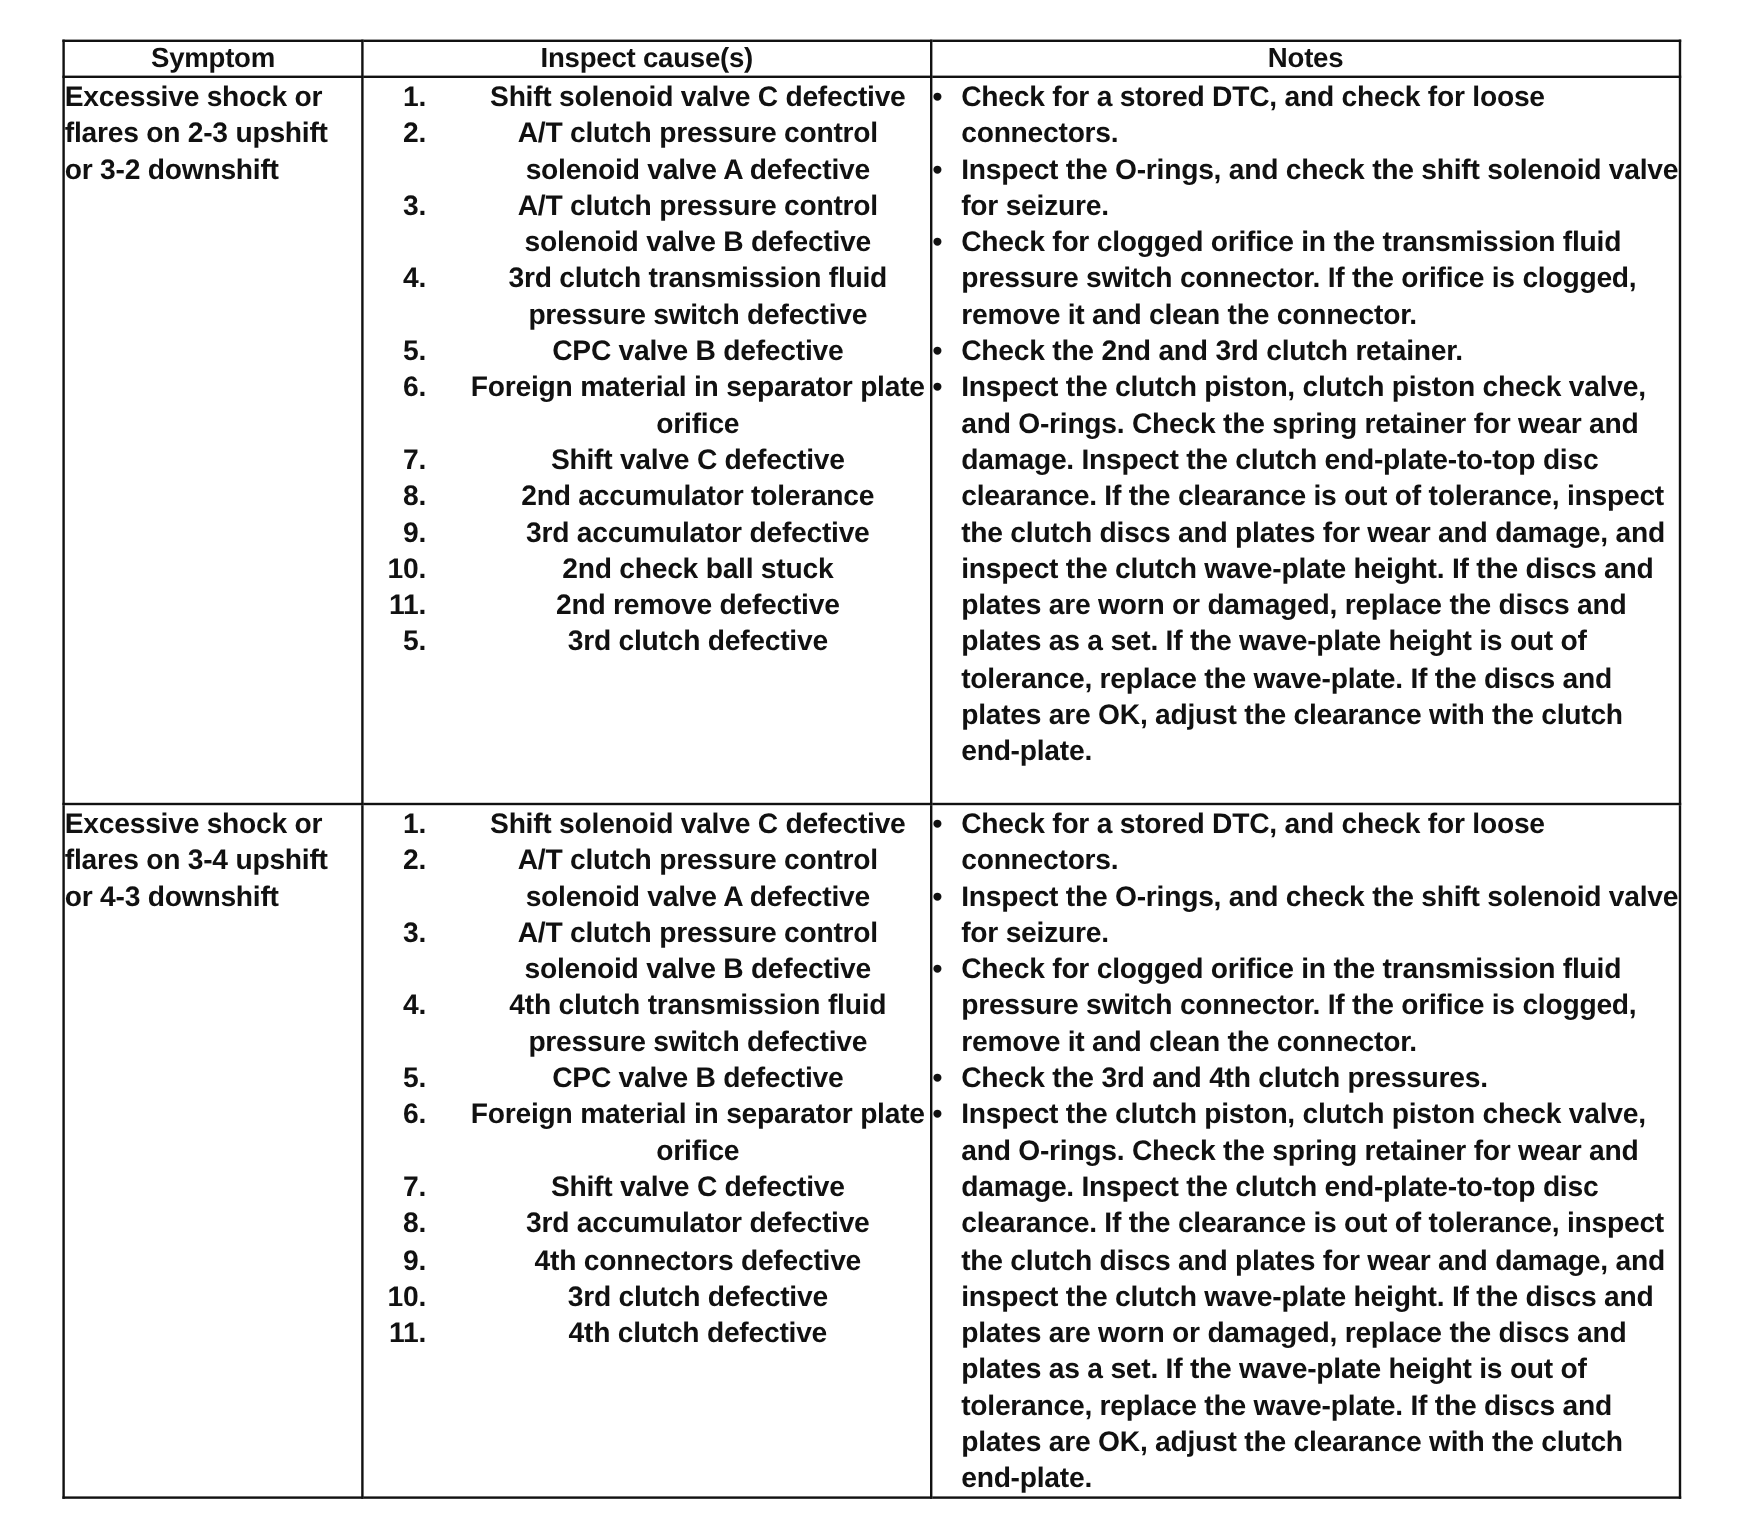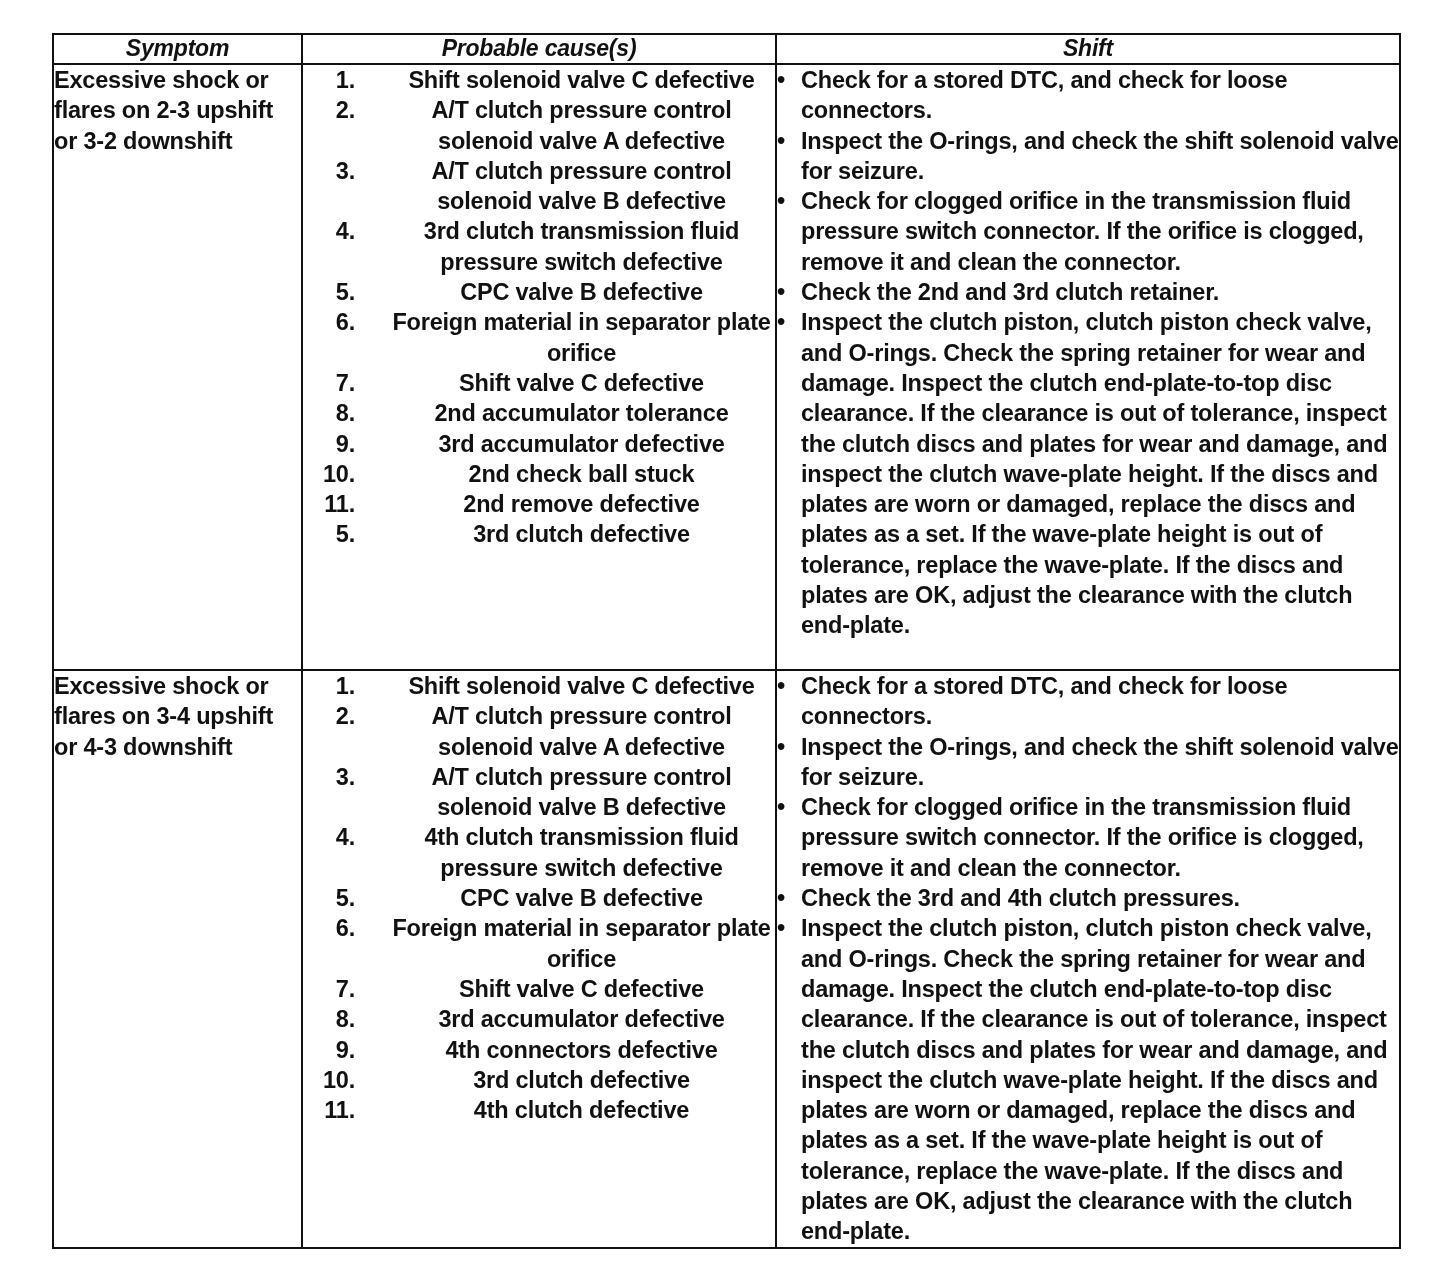--- a/index.html
+++ b/index.html
@@ -9,21 +9,21 @@
     width:1347px;
     border-collapse:collapse;
     table-layout:fixed;
     font-family:"Liberation Sans", sans-serif;
     font-weight:bold;
     font-size:23.5px;
     line-height:30.3px;
     letter-spacing:-0.2px;
   }
   table.trouble th, table.trouble td { border:2px solid #111; vertical-align:top; padding:0; }
-  table.trouble th { font-size:23px; line-height:27px; height:28px; font-weight:bold;font-style:italic; }
+  table.trouble th { font-size:23px; line-height:27px; height:28px; font-weight:bold; }
   col.c1 { width:249px; }
   col.c2 { width:474px; }
   col.c3 { width:624px; }
   td.symptom { padding:2px 6px 0 12px; }
   td.causes { padding:2px 4px 0 0; }
   td.notes { padding:2px 10px 0 14px; }
   ol.cause-list { list-style:none; margin:0; padding:0; }
   ol.cause-list li { display:flex; }
   ol.cause-list .num { width:52px; text-align:right; flex:0 0 52px; padding-right:0; }
   ol.cause-list .txt { margin-left:33px; flex:1;text-align:center; }
@@ -39,22 +39,22 @@
 
 <table class="trouble">
   <colgroup>
       <col class="c1">
       <col class="c2">
       <col class="c3">
     </colgroup>
   <thead>
     <tr>
       <th>Symptom</th>
-      <th>Probable cause(s)</th>
-      <th>Shift</th>
+      <th>Inspect cause(s)</th>
+      <th>Notes</th>
     </tr>
   </thead>
   <tbody id="tbody">
       <tr class="row1">
         <td class="symptom">Excessive shock or flares on 2-3 upshift or 3-2 downshift</td>
         <td class="causes">
           <ol class="cause-list">
             <li>
               <span class="num">1.</span>
               <span class="txt">Shift solenoid valve C defective</span>

